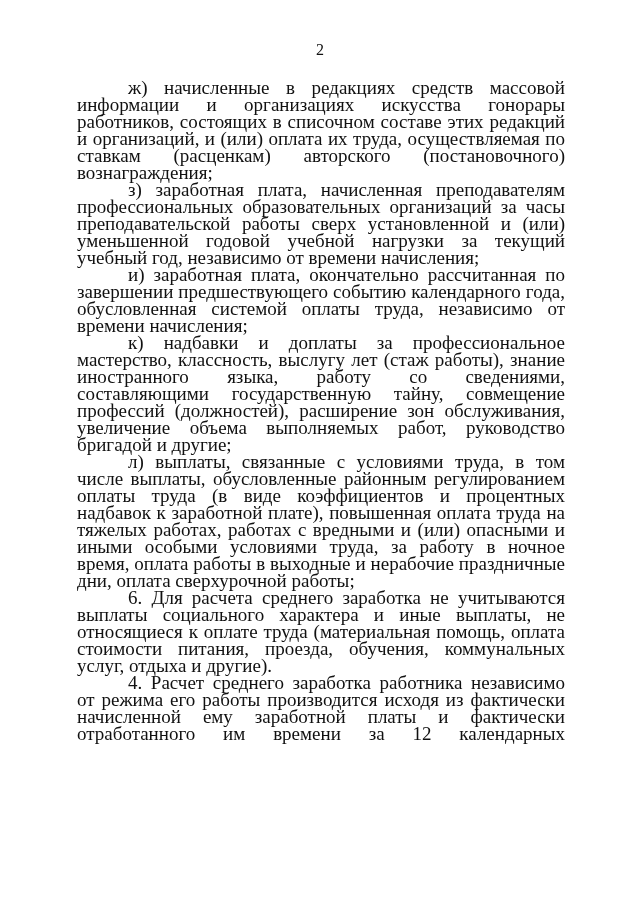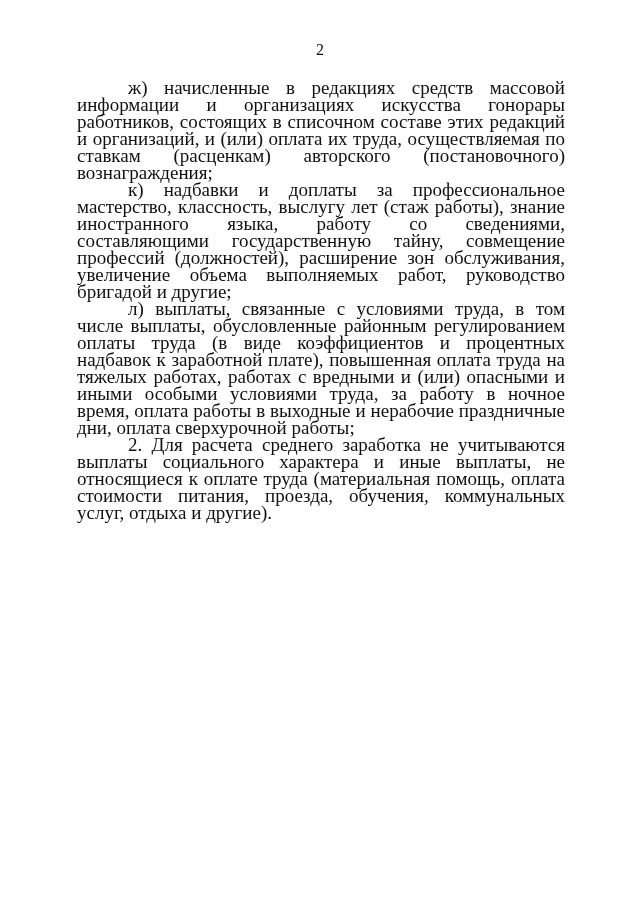--- a/index.html
+++ b/index.html
@@ -23,17 +23,20 @@
   }
   .para.last-justified { text-align-last: justify; }
 </style>
 </head>
 <body>
 
 <div class="page">
   <div class="page-number">2</div>
   <div class="body-text">
     <p class="para">ж) начисленные в редакциях средств массовой информации и организациях искусства гонорары работников, состоящих в списочном составе этих редакций и организаций, и (или) оплата их труда, осуществляемая по ставкам (расценкам) авторского (постановочного) вознаграждения;</p>
+    <p class="para">з) заработная плата, начисленная преподавателям профессиональных образовательных организаций за часы преподавательской работы сверх установленной и (или) уменьшенной годовой учебной нагрузки за текущий учебный год, независимо от времени начисления;</p>
+    <p class="para">и) заработная плата, окончательно рассчитанная по завершении предшествующего событию календарного года, обусловленная системой оплаты труда, независимо от времени начисления;</p>
     <p class="para">к) надбавки и доплаты за профессиональное мастерство, классность, выслугу лет (стаж работы), знание иностранного языка, работу со сведениями, составляющими государственную тайну, совмещение профессий (должностей), расширение зон обслуживания, увеличение объема выполняемых работ, руководство бригадой и другие;</p>
     <p class="para">л) выплаты, связанные с условиями труда, в том числе выплаты, обусловленные районным регулированием оплаты труда (в виде коэффициентов и процентных надбавок к заработной плате), повышенная оплата труда на тяжелых работах, работах с вредными и (или) опасными и иными особыми условиями труда, за работу в ночное время, оплата работы в выходные и нерабочие праздничные дни, оплата сверхурочной работы;</p>
-    <p class="para">2. Для расчета среднего заработка не учитываются выплаты социального характера и иные выплаты, не относящиеся к оплате труда (материальная помощь, оплата стоимости питания, проезда, обучения, коммунальных услуг, отдыха и другие).</p>
+    <p class="para">6. Для расчета среднего заработка не учитываются выплаты социального характера и иные выплаты, не относящиеся к оплате труда (материальная помощь, оплата стоимости питания, проезда, обучения, коммунальных услуг, отдыха и другие).</p>
+    <p class="para last-justified">4. Расчет среднего заработка работника независимо от режима его работы производится исходя из фактически начисленной ему заработной платы и фактически отработанного им времени за 12 календарных</p>
   </div>
 </div>
 
 </body></html>

